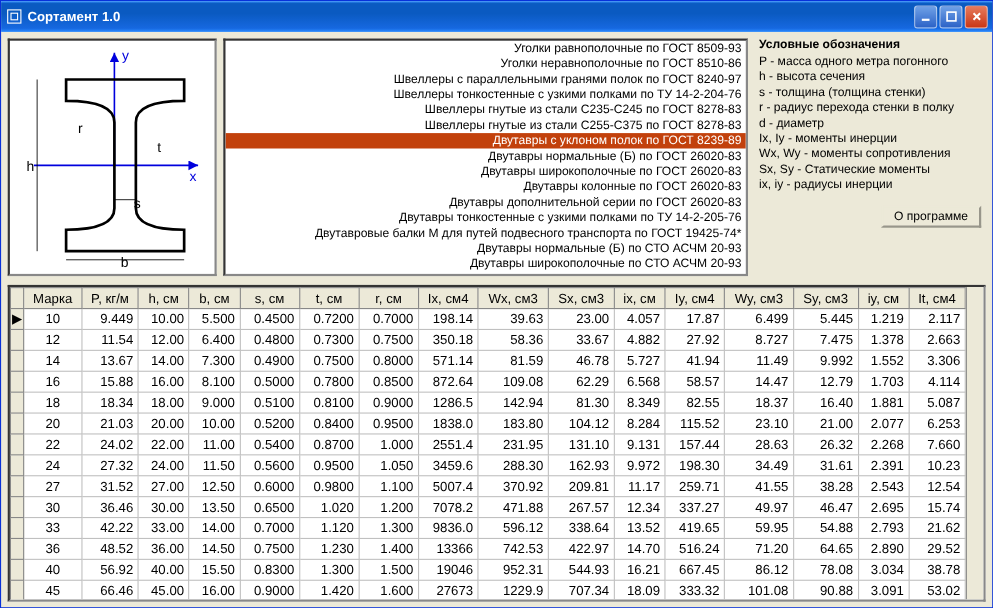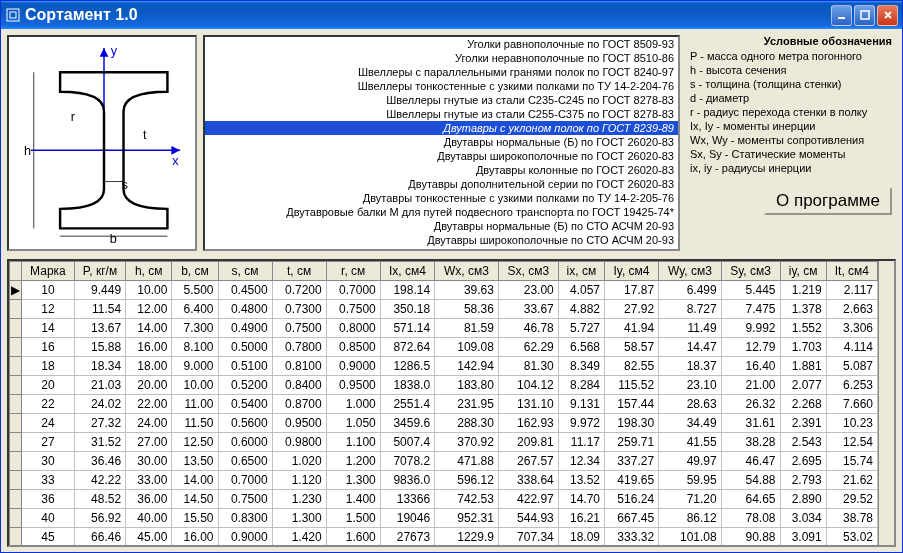--- a/index.html
+++ b/index.html
@@ -18,21 +18,21 @@
   height: 28px;
   background: linear-gradient(to bottom, #3a95ff 0%, #0a5ac1 8%, #0a5ac1 40%, #1668e0 88%, #2a8aff 100%);
   display: flex; align-items: center;
   padding: 0 4px;
   color: #fff;
 }
 .titlebar .title-icon {
   width: 16px; height: 16px;
   margin-right: 4px;
 }
-.titlebar .title { font-weight: bold; font-size: 16px; flex: 1; }
+.titlebar .title { font-weight: bold; font-size: 12px; flex: 1; }
 .titlebar .win-buttons { display: flex; gap: 2px; }
 .win-btn {
   width: 21px; height: 21px;
   border: 1px solid #fff8;
   border-radius: 3px;
   display: flex; align-items: center; justify-content: center;
   color: #fff; font-weight: bold; font-size: 10px;
 }
 .win-btn.min, .win-btn.max { background: linear-gradient(#6fa1e6, #2b62c7); }
 .win-btn.close { background: linear-gradient(#e67a5b, #c93616); }
@@ -53,35 +53,35 @@
   font-size: 11px;
 }
 .listbox .item {
   padding: 1px 4px;
   white-space: nowrap;
   overflow: hidden;
   cursor: default;
   text-align: right;
 }
 .listbox .item.selected {
-  background: #1d4ed8; color: #fff; font-style: italic;
+  background: #c2410c; color: #fff;
 }
 .legend-pane {
   width: 210px;
   font-size: 11px;
   padding: 0 4px;
 }
-.legend-pane .legend-title { font-weight: bold; text-align: right; margin-bottom: 2px; }
+.legend-pane .legend-title { font-weight: bold; text-align: left; margin-bottom: 2px; }
 .legend-pane .legend-line { line-height: 14px; }
 .about-btn {
   margin-top: 12px;
   padding: 2px 10px;
   border: 2px outset #ece9d8;
   background: #ece9d8;
-  font-size: 17px;
+  font-size: 11px;
   float: right;
 }
 .grid-wrap {
   border: 2px inset #888;
   background: #fff;
   height: 288px;
   overflow: hidden;
   position: relative;
   display: flex;
 }
@@ -201,22 +201,22 @@
           <div class="item">Двутавры нормальные (Б) по СТО АСЧМ 20-93</div>
           <div class="item">Двутавры широкополочные по СТО АСЧМ 20-93</div>
         </div>
 
       <div class="legend-pane">
         <div class="legend-title">Условные обозначения</div>
         <div id="legend-lines">
             <div class="legend-line">P - масса одного метра погонного</div>
             <div class="legend-line">h - высота сечения</div>
             <div class="legend-line">s - толщина (толщина стенки)</div>
+            <div class="legend-line">r - радиус перехода стенки в полку</div>
             <div class="legend-line">d - диаметр</div>
-            <div class="legend-line">r - радиус перехода стенки в полку</div>
             <div class="legend-line">Ix, Iy - моменты инерции</div>
             <div class="legend-line">Wx, Wy - моменты сопротивления</div>
             <div class="legend-line">Sx, Sy - Статические моменты</div>
             <div class="legend-line">ix, iy - радиусы инерции</div>
           </div>
         <button class="about-btn">О программе</button>
       </div>
     </div>
 
     <div class="grid-wrap">

